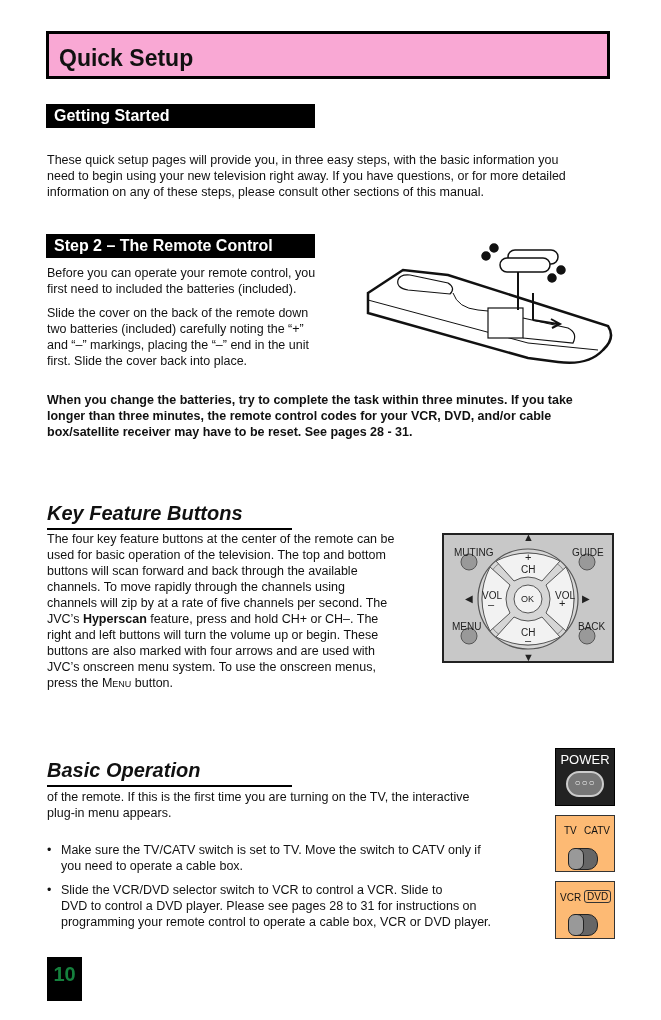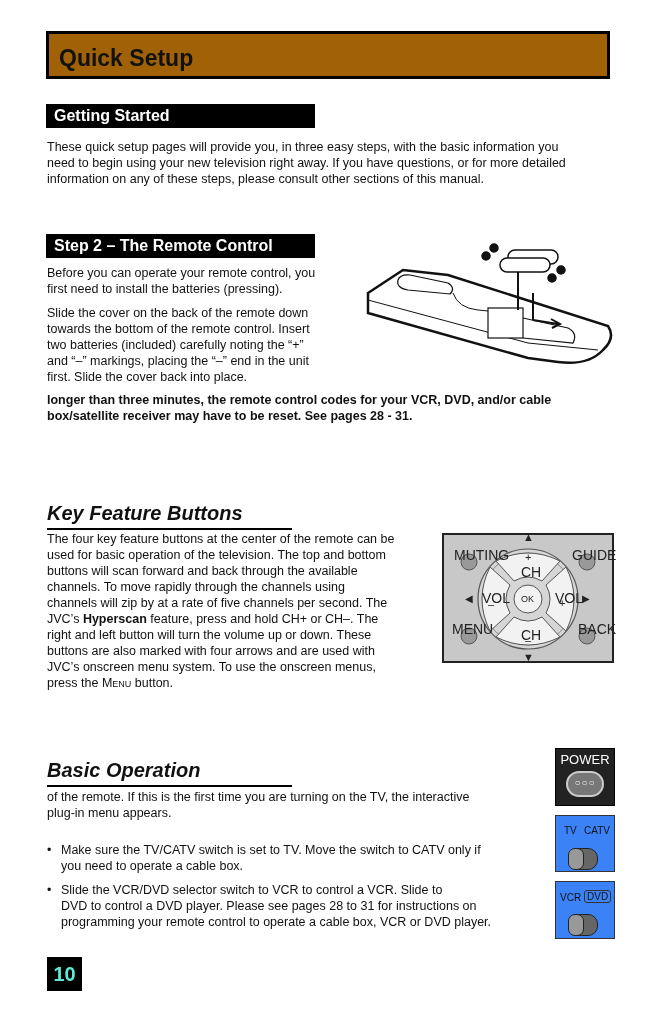--- a/index.html
+++ b/index.html
@@ -1,59 +1,58 @@
 <!DOCTYPE html>
 <html><head>
 <meta charset="utf-8">
 <style>
   html, body { margin:0; padding:0; background:#ffffff; }
   body { width:661px; height:1020px; position:relative; overflow:hidden;
          font-family:"Liberation Sans", sans-serif; color:#111; }
   .abs { position:absolute; }
-  .title-box { left:46px; top:31px; width:564px; height:48px; background:#a16207;
+  .title-box { left:46px; top:31px; width:564px; height:48px; background:#f9a8d4;
                border:3px solid #000; box-sizing:border-box; }
   .title-box h1 { margin:0; font-size:23px; font-weight:bold; position:absolute; left:10px; top:11px; }
   .sec-bar { background:#000; color:#fff; font-weight:bold; font-size:16px; box-sizing:border-box;
              padding-left:8px; line-height:23px; height:24px; }
   .p { font-size:12.5px; line-height:16px; margin:0; }
   .pb { font-size:12.5px; line-height:16px; font-weight:bold; margin:0; }
   .h2 { font-size:20px; font-weight:bold; font-style:italic; margin:0; }
   .h2-rule { height:2px; background:#000; }
   .sc { font-variant:small-caps; }
   .bullet { position:relative; padding-left:14px; font-size:12.5px; line-height:16px; }
   .bullet::before { content:"•"; position:absolute; left:0; top:0; }
-  .page-num { left:47px; top:957px; width:35px; height:34px; background:#000; color:#5eead4;
+  .page-num { left:47px; top:957px; width:35px; height:44px; background:#000; color:#15803d;
               font-size:20px; font-weight:bold; text-align:center; line-height:34px; }
   .panel { left:442px; top:533px; width:172px; height:130px; background:#c8c8c8;
            border:2px solid #222; box-sizing:border-box; }
-  .side-icon { left:555px; border:1px solid #333; box-sizing:border-box; background:#3b82f6; }
-  .lbl { font-size:14px; color:#222; position:absolute; }
+  .side-icon { left:555px; border:1px solid #333; box-sizing:border-box; background:#fdba74; }
+  .lbl { font-size:10px; color:#222; position:absolute; }
 </style>
 </head>
 <body>
 
 <div class="abs title-box">
   <h1>Quick Setup</h1>
 </div>
 
 <div class="abs sec-bar" style="left:46px;top:104px;width:269px;">Getting Started</div>
-<div class="abs" style="left:47px;top:139px;width:580px;">
+<div class="abs" style="left:47px;top:152px;width:580px;">
   <p class="p">These quick setup pages will provide you, in three easy steps, with the basic information you</p>
   <p class="p">need to begin using your new television right away.  If you have questions, or for more detailed</p>
   <p class="p">information on any of these steps, please consult other sections of this manual.</p>
 </div>
 
 <div class="abs sec-bar" style="left:46px;top:234px;width:269px;">Step 2 – The Remote Control</div>
 <div class="abs" style="left:47px;top:265px;width:300px;">
   <p class="p">Before you can operate your remote control, you</p>
-  <p class="p">first need to install the batteries (pressing).</p>
+  <p class="p">first need to included the batteries (included).</p>
 </div>
 <div class="abs" style="left:47px;top:305px;width:300px;">
   <p class="p">Slide the cover on the back of the remote down</p>
-  <p class="p">towards the bottom of the remote control. Insert</p>
   <p class="p">two batteries (included) carefully noting the “+”</p>
   <p class="p">and “–” markings, placing the “–” end in the unit</p>
   <p class="p">first. Slide the cover back into place.</p>
 </div>
 
 <div class="abs" style="left:358px;top:238px;width:256px;height:136px;">
   <svg width="256" height="136" viewBox="0 0 256 136" fill="none" stroke="#111" stroke-width="1.5">
     <path d="M10 55 L45 32 L90 37 L250 88 Q258 100 245 112 Q230 128 200 124 L170 120 L10 75 Z" fill="#fff" stroke-width="2.5"></path>
     <path d="M10 62 L170 105 L240 112" stroke-width="1"></path>
     <path d="M40 42 Q42 36 52 37 L90 45 Q98 50 92 56 L50 52 Q38 50 40 42 Z" stroke-width="1.2"></path>
@@ -66,36 +65,37 @@
     <line x1="175" y1="55" x2="175" y2="82" stroke-width="2"></line>
     <path d="M175 82 L200 86 M193 81 L202 86 L194 90" stroke-width="2"></path>
     <circle cx="136" cy="10" r="4" fill="#111"></circle>
     <circle cx="128" cy="18" r="4" fill="#111"></circle>
     <circle cx="203" cy="32" r="4" fill="#111"></circle>
     <circle cx="194" cy="40" r="4" fill="#111"></circle>
   </svg>
 </div>
 
 <div class="abs" style="left:47px;top:392px;width:580px;">
+  <p class="pb">When you change the batteries, try to complete the task within three minutes. If you take</p>
   <p class="pb">longer than three minutes, the remote control codes for your VCR, DVD, and/or cable</p>
   <p class="pb">box/satellite receiver may have to be reset. See pages 28 - 31.</p>
 </div>
 
 <div class="abs" style="left:47px;top:502px;width:245px;">
   <p class="h2">Key Feature Buttons</p>
   <div class="h2-rule" style="margin-top:3px;"></div>
 </div>
 <div class="abs" style="left:47px;top:531px;width:385px;">
   <p class="p">The four key feature buttons at the center of the remote can be</p>
   <p class="p">used for basic operation of the television. The top and bottom</p>
   <p class="p">buttons will scan forward and back through the available</p>
   <p class="p">channels. To move rapidly through the channels using</p>
   <p class="p">channels will zip by at a rate of five channels per second. The</p>
   <p class="p"><span>JVC’s </span><b>Hyperscan</b><span> feature, press and hold CH+ or CH–. The</span></p>
-  <p class="p">right and left button will turn the volume up or down. These</p>
+  <p class="p">right and left buttons will turn the volume up or begin. These</p>
   <p class="p">buttons are also marked with four arrows and are used with</p>
   <p class="p">JVC’s onscreen menu system. To use the onscreen menus,</p>
   <p class="p"><span>press the </span><span class="sc">Menu</span><span> button.</span></p>
 </div>
 
 <div class="abs panel">
   <svg class="abs" style="left:0;top:0;" width="168" height="126" viewBox="0 0 168 126">
     <circle cx="84" cy="64" r="50" fill="#d6d6d6" stroke="#555" stroke-width="1.2"></circle>
     <circle cx="84" cy="64" r="46" fill="none" stroke="#777" stroke-width="0.8"></circle>
     <path d="M52 26 Q84 10 116 26 L98 46 Q84 38 70 46 Z" fill="#f2f2f2" stroke="#555"></path>

